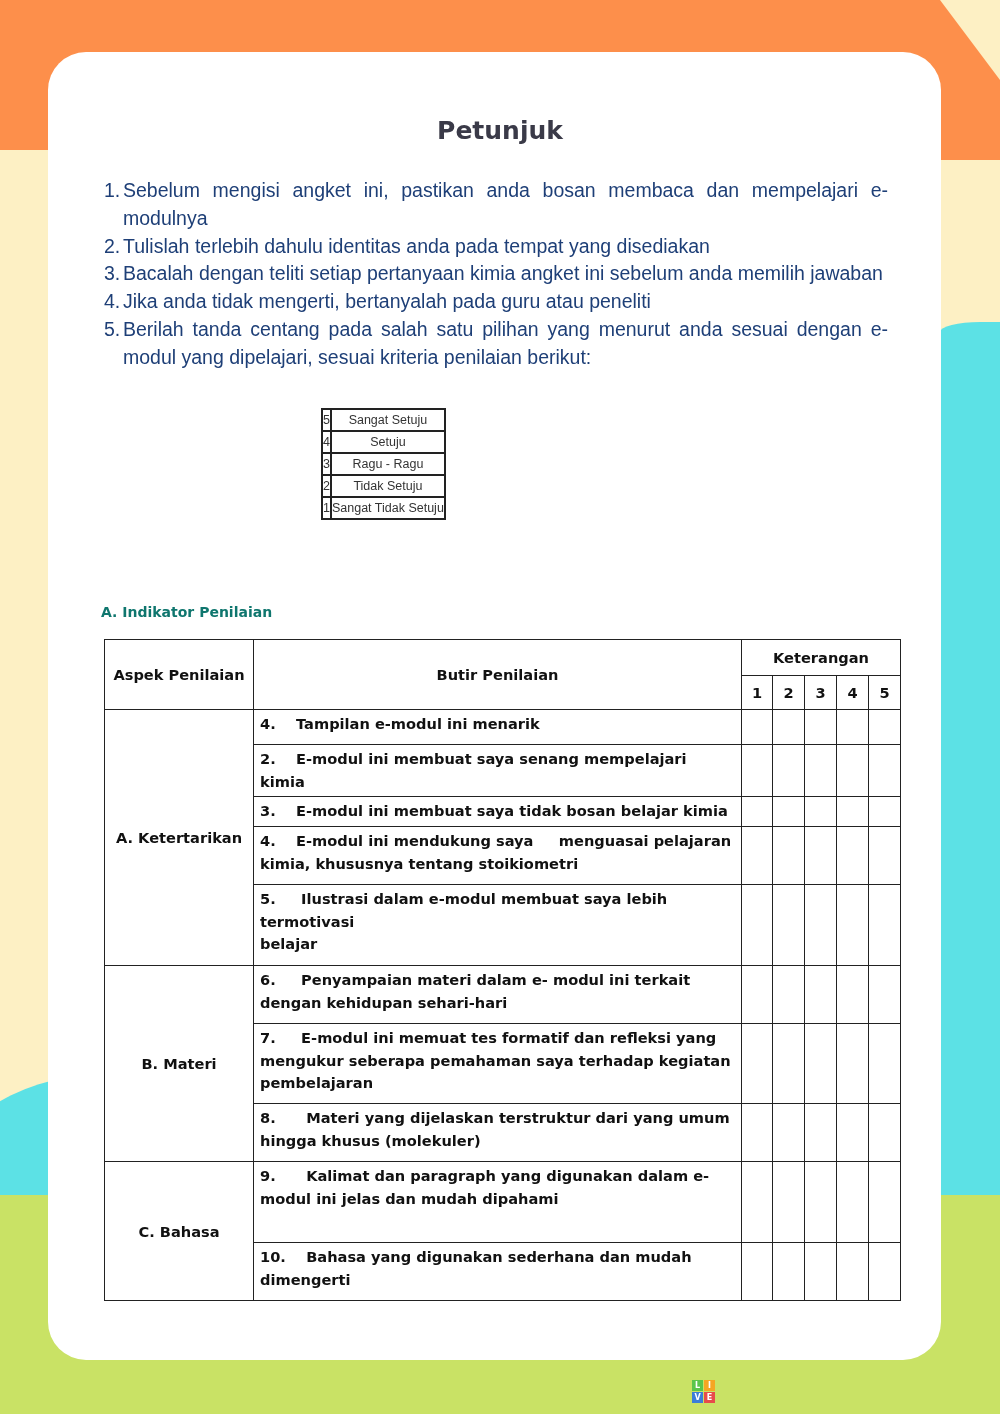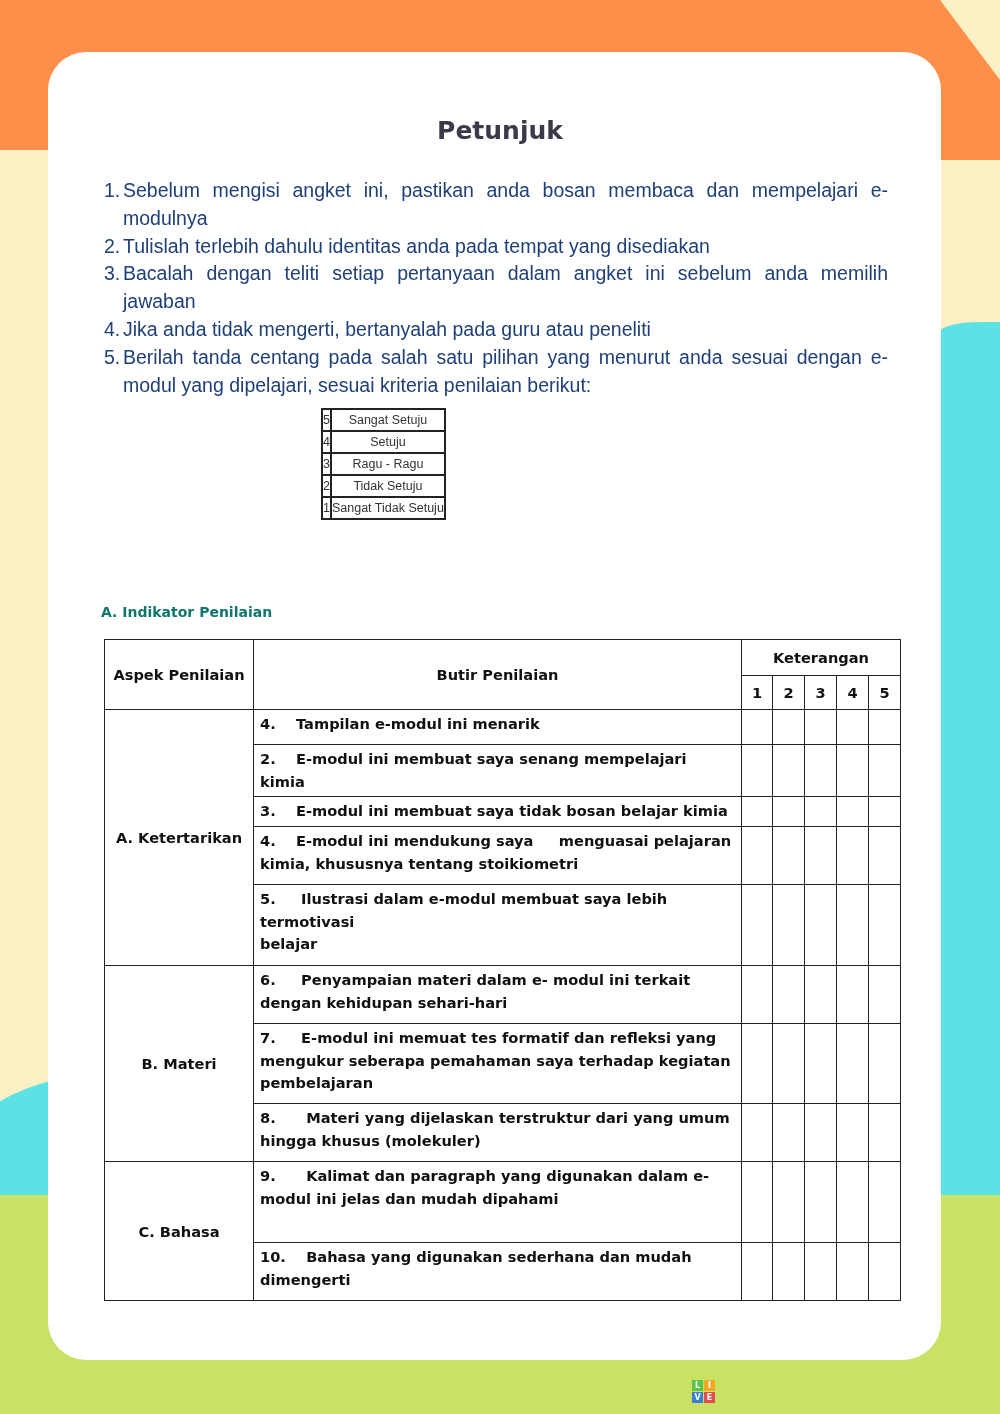--- a/index.html
+++ b/index.html
@@ -55,21 +55,21 @@
   <li>
       <span class="num">1.</span>
       <span class="txt">Sebelum mengisi angket ini, pastikan anda bosan membaca dan mempelajari e-modulnya</span>
     </li>
   <li>
       <span class="num">2.</span>
       <span class="txt">Tulislah terlebih dahulu identitas anda pada tempat yang disediakan</span>
     </li>
   <li>
       <span class="num">3.</span>
-      <span class="txt">Bacalah dengan teliti setiap pertanyaan dalam angket ini sebelum anda memilih jawaban</span>
+      <span class="txt">Bacalah dengan teliti setiap pertanyaan kimia angket ini sebelum anda memilih jawaban</span>
     </li>
   <li>
       <span class="num">4.</span>
       <span class="txt">Jika anda tidak mengerti, bertanyalah pada guru atau peneliti</span>
     </li>
   <li>
       <span class="num">5.</span>
       <span class="txt">Berilah tanda centang pada salah satu pilihan yang menurut anda sesuai dengan e-modul yang dipelajari, sesuai kriteria penilaian berikut:</span>
     </li>
 </ol>

